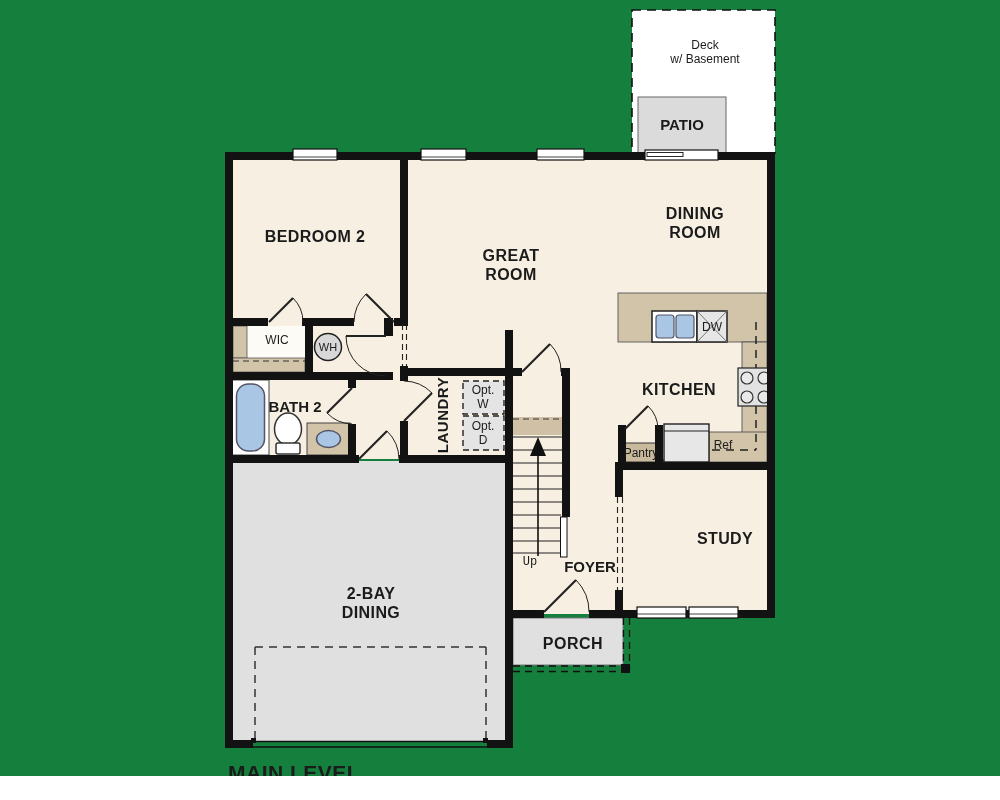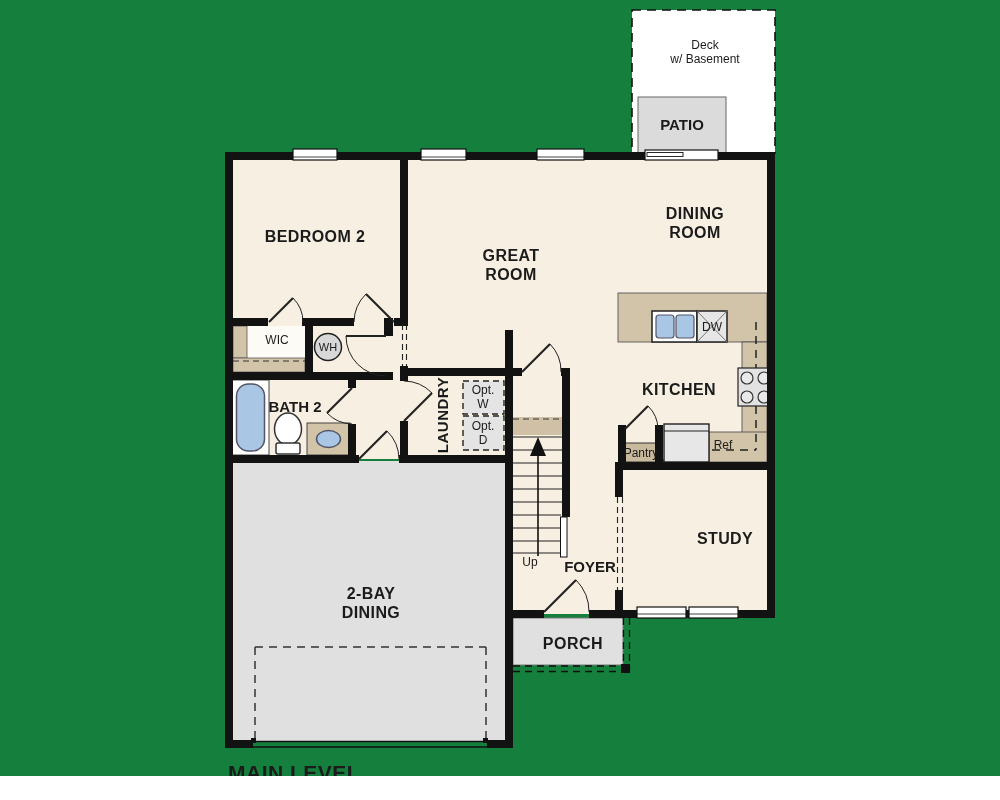--- a/index.html
+++ b/index.html
@@ -277,21 +277,21 @@
 <div class="lbl sm" style="left:483px;top:433px;">
   <span class="ln">Opt.</span>
   <span class="ln">D</span>
 </div>
 <div class="lbl room" style="left:679px;top:390px;">KITCHEN</div>
 <div class="lbl sm13" style="left:712px;top:327px;">DW</div>
 <div class="lbl sm13" style="left:687px;top:445px;margin-left:36px;">Ref</div>
 <div class="lbl sm" style="left:641px;top:453px;">Pantry</div>
 <div class="lbl room" style="left:697px;top:539px;margin-left:28px;">STUDY</div>
 <div class="lbl mid" style="left:590px;top:567px;">FOYER</div>
-<div class="lbl sm" style="left:530px;top:562px;">Up</div>
+<div class="lbl sm" style="left:530px;top:562px;font-family:Liberation Mono, monospace;">Up</div>
 <div class="lbl porch" style="left:573px;top:644px;">PORCH</div>
 <div class="lbl room" style="left:371px;top:604px;">
   <span class="ln">2-BAY</span>
   <span class="ln">DINING</span>
 </div>
 <div class="lbl title" style="left:228px;top:773px;text-align:right;">MAIN LEVEL</div>
 
 </div>
 
 </body></html>

